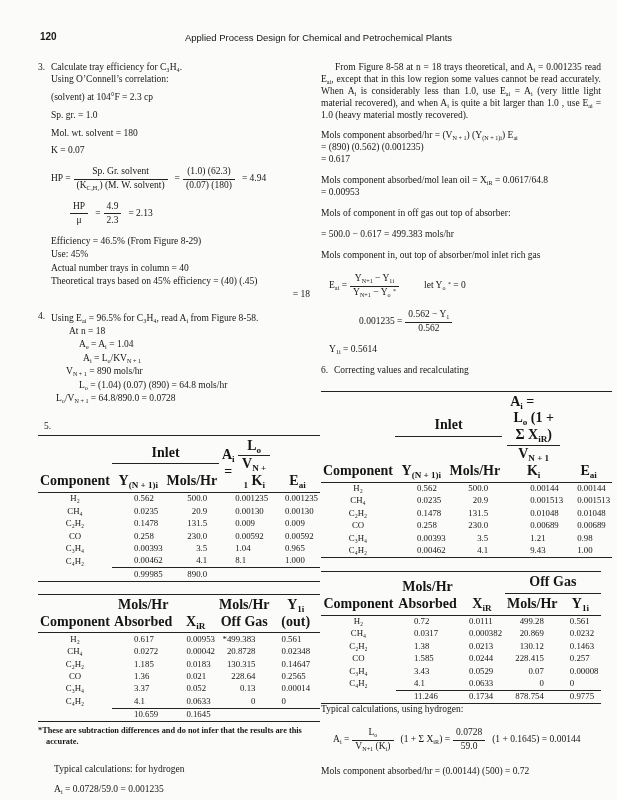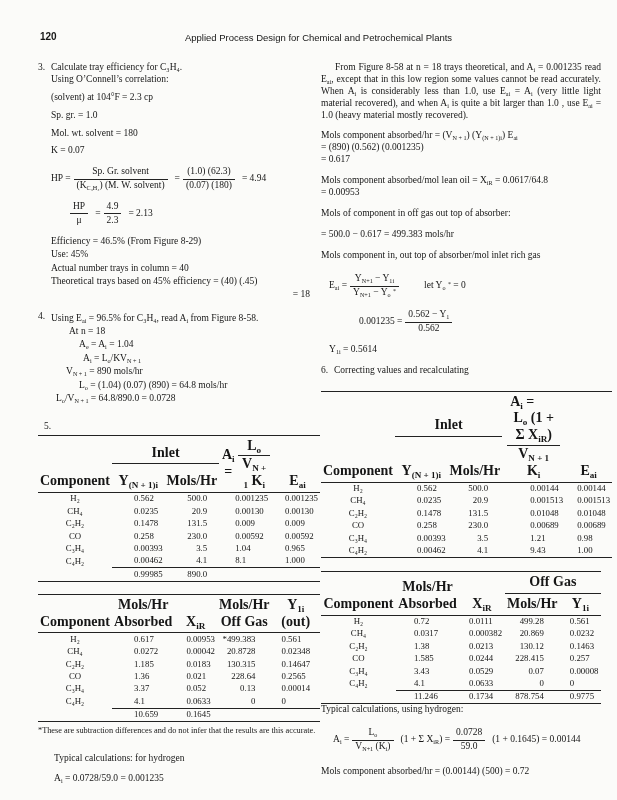--- a/index.html
+++ b/index.html
@@ -58,21 +58,21 @@
   .t-r1 td:nth-child(3){text-align:right;padding-right:14px;}
   .t-r1 td:nth-child(4){text-align:left;padding-left:28px;}
   .t-r1 td:nth-child(5){text-align:left;padding-left:12px;}
   
   .t-r2{margin-top:13px;}
   .t-r2 td:nth-child(1){text-align:center;}
   .t-r2 td:nth-child(2){text-align:left;padding-left:18px;}
   .t-r2 td:nth-child(3){text-align:left;padding-left:10px;}
   .t-r2 td:nth-child(4){text-align:right;padding-right:16px;}
   .t-r2 td:nth-child(5){text-align:left;padding-left:10px;}
-  .footnote{font-size:8.3px;margin-top:4px;padding-left:8px;text-indent:-8px;line-height:1.3;}
+  .footnote{font-size:8.3px;margin-top:4px;padding-left:8px;text-indent:-8px;line-height:1.3;font-weight:bold;}
   .typical{margin:16px 0 8px 16px;}
   .typical-calc{margin:7px 0 0 16px;}
   .para-just{text-align:justify;text-indent:14px;margin:0;}
   .rc p{margin:0;}
   .rc .blk{margin-top:9px;}
   .ind125{margin-left:125px;}
   .ind185{margin-left:172px;}
   .just{text-align:justify;}
 </style>
 </head>

